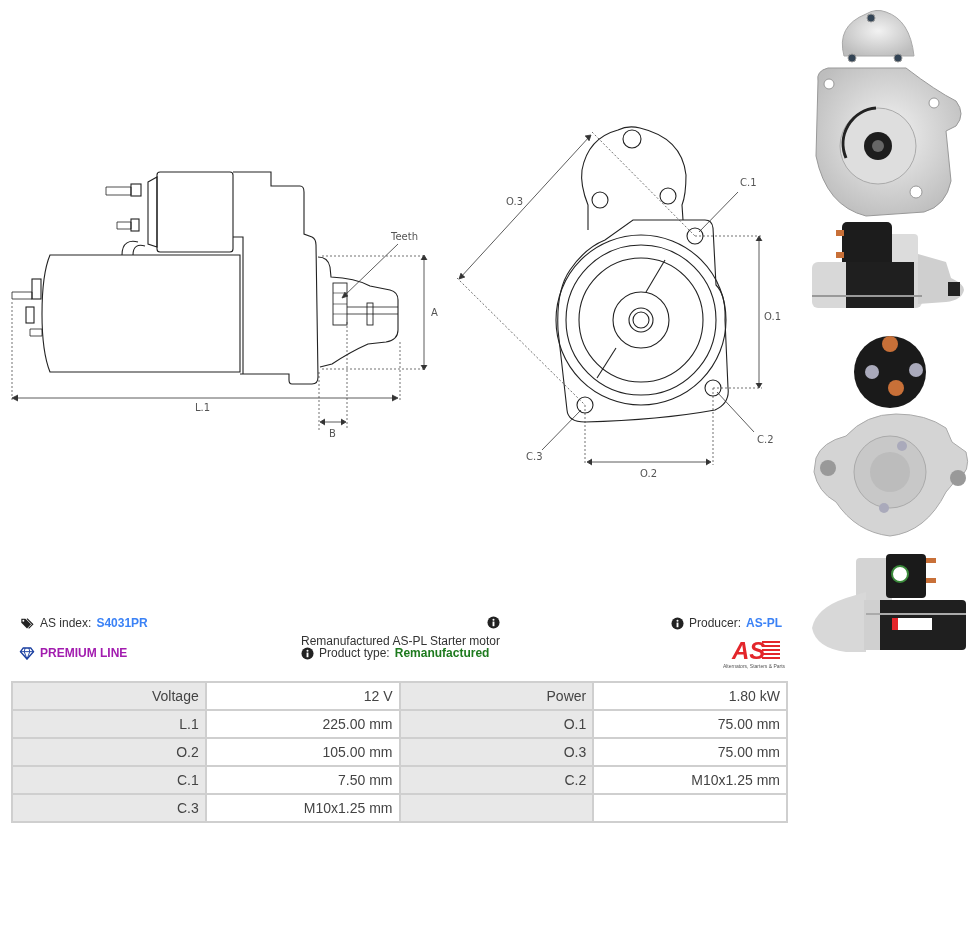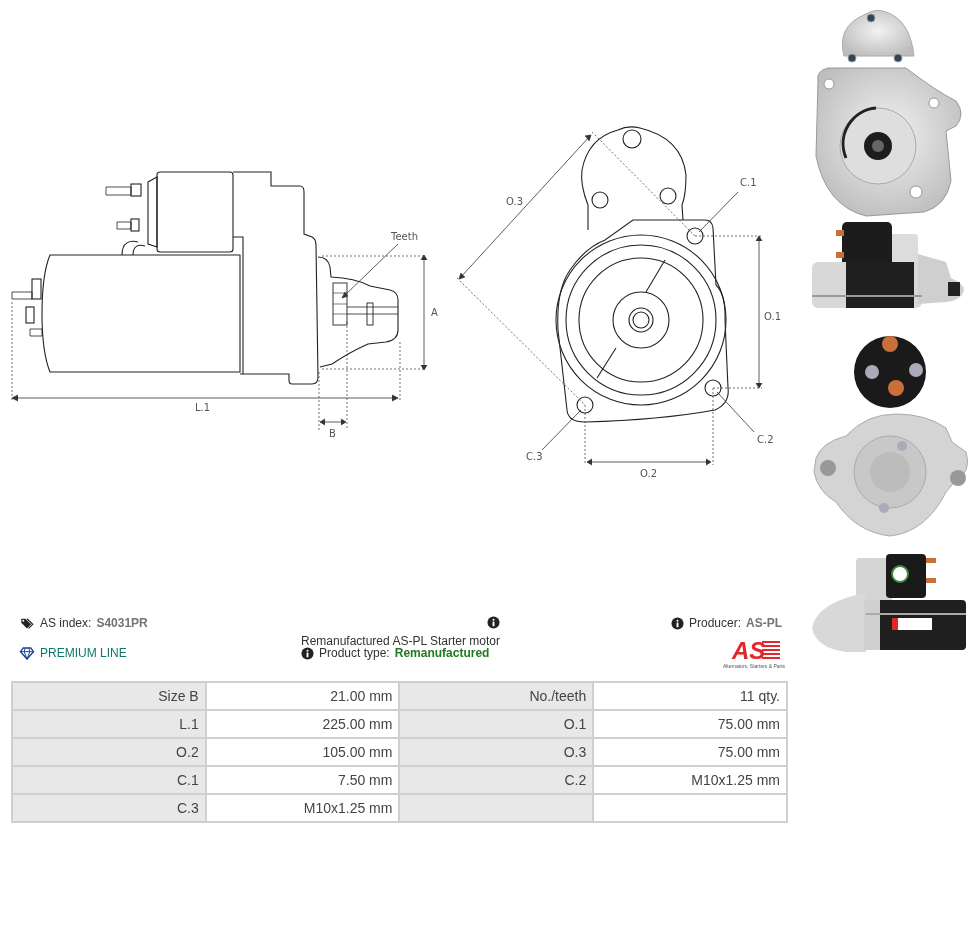--- a/index.html
+++ b/index.html
@@ -4,23 +4,23 @@
 <style>
   html, body { margin:0; padding:0; background:#ffffff; }
   body { width:976px; height:932px; position:relative; overflow:hidden;
          font-family:"Liberation Sans", sans-serif; color:#333; font-size:14px; }
   .abs { position:absolute; }
   .drawing svg { display:block; }
   .draw-text { font-family:"DejaVu Sans", sans-serif; font-size:10px; fill:#555; }
   .photo-col { position:absolute; left:806px; top:6px; width:168px; }
   .photo { position:absolute; }
   .info-row { position:absolute; font-size:12px; color:#333; display:flex; align-items:flex-end; gap:5px; }
-  .info-row b { font-weight:bold; color:#737373; }
+  .info-row b { font-weight:bold; color:#3b82f6; }
   .green { color:#1e7a1e !important; font-weight:bold; }
-  .premium { color:#0f766e; font-weight:normal; }
+  .premium { color:#a21caf; font-weight:bold; }
   .ico { display:inline-block; width:13px; height:13px; }
   .spec-table { position:absolute; left:11px; top:681px; width:777px; border-collapse:collapse; border:2px solid #cfcfcf; }
   .spec-table td { border:2px solid #cfcfcf; padding:5px 6px; text-align:right; vertical-align:top; font-size:14px; color:#444; }
   .spec-table td.lab { background:#e8e8e8; width:180px; }
   .spec-table td.val { background:#ffffff; width:180px; }
   .spec-table tr { height:24px; }
   .logo-sub { font-size:5px; color:#555; font-family:"Liberation Sans", sans-serif; }
 </style>
 </head>
 <body>
@@ -268,24 +268,24 @@
       <rect x="38" y="15" width="18" height="2"></rect>
       <rect x="38" y="19" width="18" height="2"></rect>
     </g>
   </svg>
   <div class="logo-sub" style="margin-top:-2px;">Alternators, Starters &amp; Parts</div>
 </div>
 
 <table class="spec-table">
   <tbody>
     <tr>
-      <td class="lab">Size B</td>
-      <td class="val">21.00 mm</td>
-      <td class="lab">No./teeth</td>
-      <td class="val">11 qty.</td>
+      <td class="lab">Voltage</td>
+      <td class="val">12 V</td>
+      <td class="lab">Power</td>
+      <td class="val">1.80 kW</td>
     </tr>
     <tr>
       <td class="lab">L.1</td>
       <td class="val">225.00 mm</td>
       <td class="lab">O.1</td>
       <td class="val">75.00 mm</td>
     </tr>
     <tr>
       <td class="lab">O.2</td>
       <td class="val">105.00 mm</td>

